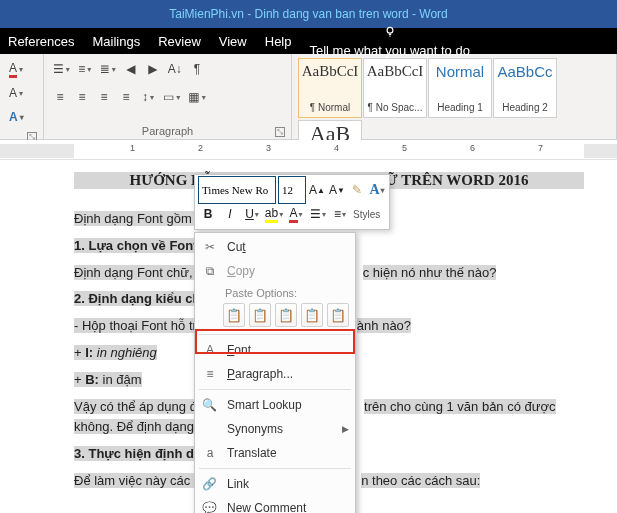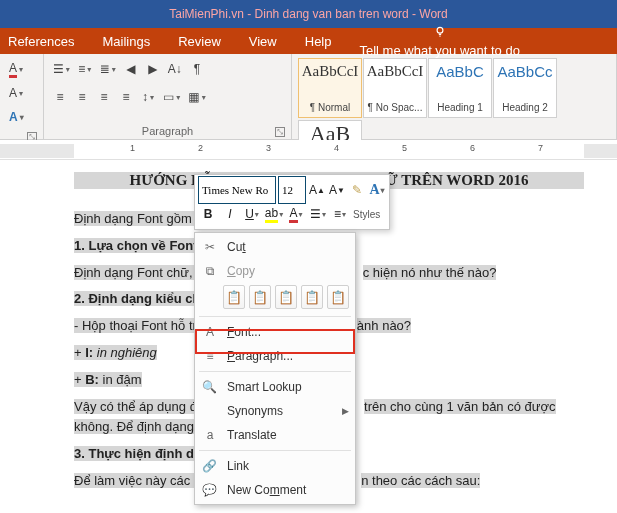--- a/index.html
+++ b/index.html
@@ -1,18 +1,18 @@
 <!DOCTYPE html>
 <html><head>
 <meta charset="utf-8">
 <style>
   * { box-sizing: border-box; margin: 0; padding: 0; font-family: 'Segoe UI', Tahoma, sans-serif; }
   body { width: 617px; height: 513px; overflow: hidden; background: #fff; font-size: 12px; color: #222; }
-  .titlebar { background: #2b579a; color: #fca5a5; height: 28px; display: flex; align-items: center; justify-content: center; font-size: 12px; }
-  .menubar { background: #c2410c; color: #fff; height: 26px; display: flex; align-items: center; padding: 0 8px; gap: 28px; font-size: 13px; }
+  .titlebar { background: #2b579a; color: #7dd3fc; height: 28px; display: flex; align-items: center; justify-content: center; font-size: 12px; }
+  .menubar { background: #000000; color: #fff; height: 26px; display: flex; align-items: center; padding: 0 8px; gap: 18px; font-size: 13px; }
   .menubar span { cursor: default; }
   .tell { display: flex; align-items: center; gap: 4px; flex-direction: column; }
   .tell svg { width: 14px; height: 14px; }
   .ribbon { background: #f3f2f1; border-bottom: 1px solid #d0d0d0; height: 86px; display: flex; }
   .ribbon-group { border-right: 1px solid #d0d0d0; padding: 4px 6px 2px 6px; display: flex; flex-direction: column; justify-content: space-between; }
   .ribbon-group .content { display: flex; align-items: flex-start; gap: 2px; flex-wrap: wrap; }
   .ribbon-group .label { text-align: center; font-size: 11px; color: #666; margin-top: 2px; position: relative; }
   .ribbon-group .label .launcher { position: absolute; right: 0; bottom: 0; width: 10px; height: 10px; border: 1px solid #888; font-size: 7px; line-height: 7px; text-align: center; }
   .rb-btn { min-width: 20px; height: 22px; display: inline-flex; align-items: center; justify-content: center; border: 1px solid transparent; font-size: 12px; color: #444; padding: 0 2px; }
   .drop::after { content: "▾"; font-size: 8px; margin-left: 2px; color: #666; }
@@ -111,21 +111,21 @@
     <div class="content styles-box">
       <div class="style-item sel">
           <span class="style-preview">AaBbCcI</span>
           <span class="style-name">¶ Normal</span>
         </div>
       <div class="style-item">
           <span class="style-preview">AaBbCcI</span>
           <span class="style-name">¶ No Spac...</span>
         </div>
       <div class="style-item">
-          <span class="style-preview blue">AaBbC</span>
+          <span class="style-preview blue">Normal</span>
           <span class="style-name">Heading 1</span>
         </div>
       <div class="style-item">
           <span class="style-preview blue">AaBbCc</span>
           <span class="style-name">Heading 2</span>
         </div>
       <div class="style-item">
           <span class="style-preview" style="font-size:22px">AaB</span>
           <span class="style-name">Title</span>
         </div>
@@ -195,20 +195,21 @@
 
 <div class="ctx">
   <div class="ctx-item">
       <span class="ic">✂</span>
       <span><span>Cu</span><u class="acc">t</u></span>
     </div>
   <div class="ctx-item disabled">
       <span class="ic">⧉</span>
       <span><u class="acc">C</u><span>opy</span></span>
     </div>
+  <div class="ctx-head">Paste Options:</div>
   <div class="paste-row">
     <span class="pb">📋</span>
     <span class="pb">📋</span>
     <span class="pb">📋</span>
     <span class="pb">📋</span>
     <span class="pb">📋</span>
   </div>
   <div class="ctx-sep"></div>
   <div class="ctx-item">
       <span class="ic">A</span>

